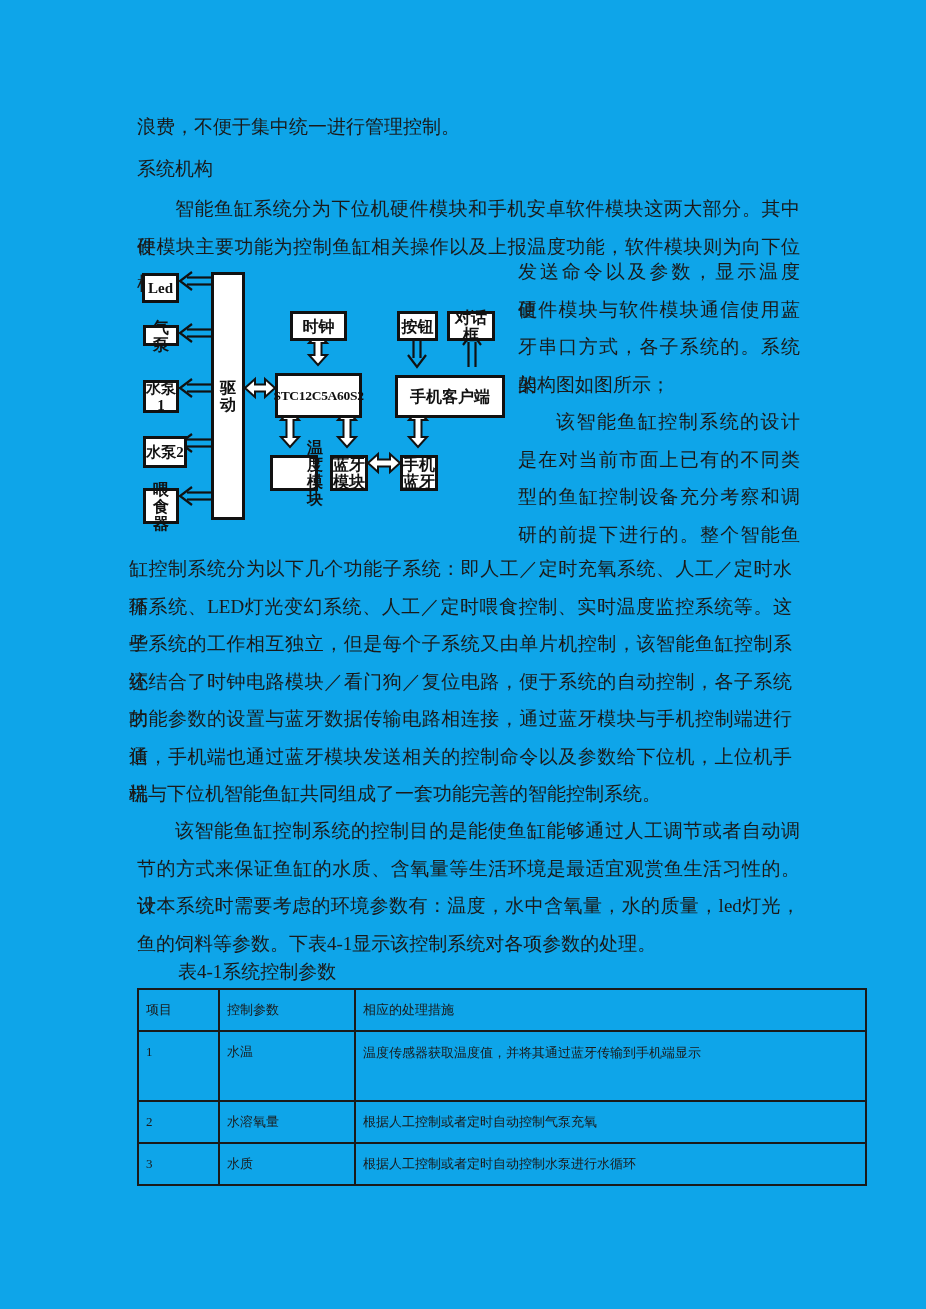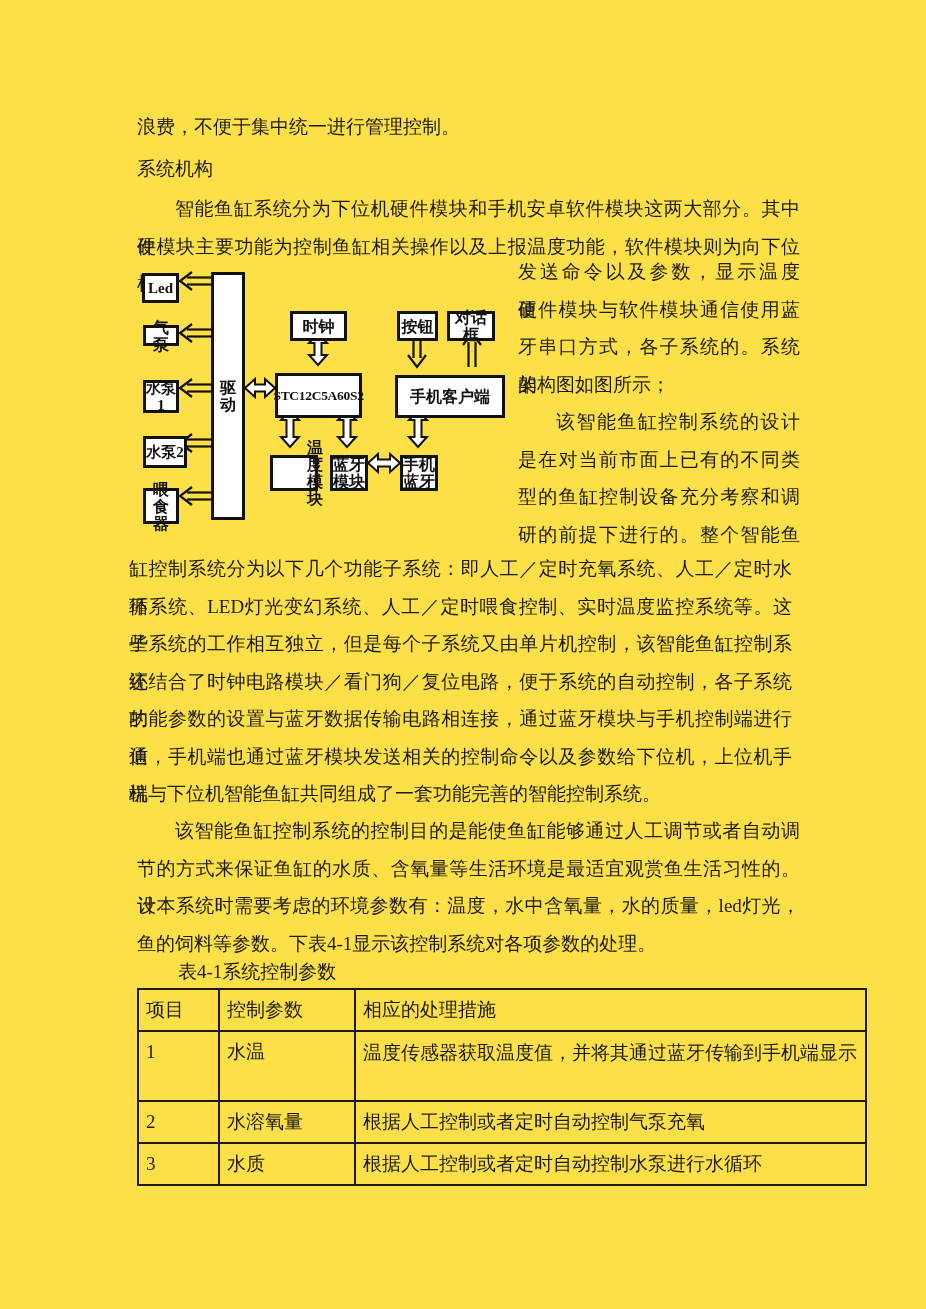--- a/index.html
+++ b/index.html
@@ -1,17 +1,17 @@
 <!DOCTYPE html>
 <html><head>
 <meta charset="utf-8">
 <style>
   html,body{margin:0;padding:0;background:#fff;}
   .page{
-    position:relative;width:926px;height:1309px;background:#fde047;overflow:hidden;
+    position:relative;width:926px;height:1309px;background:#0ea5e9;overflow:hidden;
     font-family:"Liberation Serif","DejaVu Serif",serif;color:#1a1a1a;
   }
   .tblock{position:absolute;font-size:19px;}
   .ln{height:37.5px;line-height:37.5px;}
   .j{text-align:justify;text-align-last:justify;text-justify:inter-character;}
   .ind{text-indent:2em;}
   
   .diagram{position:absolute;left:137px;top:258px;width:375px;height:300px;}
   .dbox{
     position:absolute;border:3px solid #111;background:#fff;box-sizing:border-box;
@@ -30,21 +30,21 @@
   .n-bt{left:193px;top:189px;width:38px;height:36px;}
   .n-phonebt{left:263px;top:189px;width:38px;height:36px;}
   .n-client{left:258px;top:109px;width:110px;height:43px;font-size:16px;}
   .n-button{left:260px;top:45px;width:41px;height:30px;}
   .n-dialog{left:310px;top:45px;width:48px;height:30px;}
   .arrows{position:absolute;left:0;top:0;width:375px;height:300px;}
   
   .ctable{position:absolute;left:137px;top:988px;border-collapse:collapse;table-layout:fixed;}
   .ctable td,.ctable th{
     border:2px solid #1a1a1a;font-weight:normal;text-align:left;
-    font-size:19px;padding:2px 6px 2px 7px;vertical-align:middle;line-height:36px;
+    font-size:13px;padding:2px 6px 2px 7px;vertical-align:middle;line-height:36px;
   }
   .c0{width:66px;} .c1{width:121px;} .c2{width:496px;}
   .hrow{height:30px;} .r1{height:70px;} .r2{height:35px;} .r3{height:33px;}
   .caption{position:absolute;left:178px;top:953px;font-size:19px;height:37.5px;line-height:37.5px;}
 </style>
 </head>
 <body>
 
 <div class="page">
 

